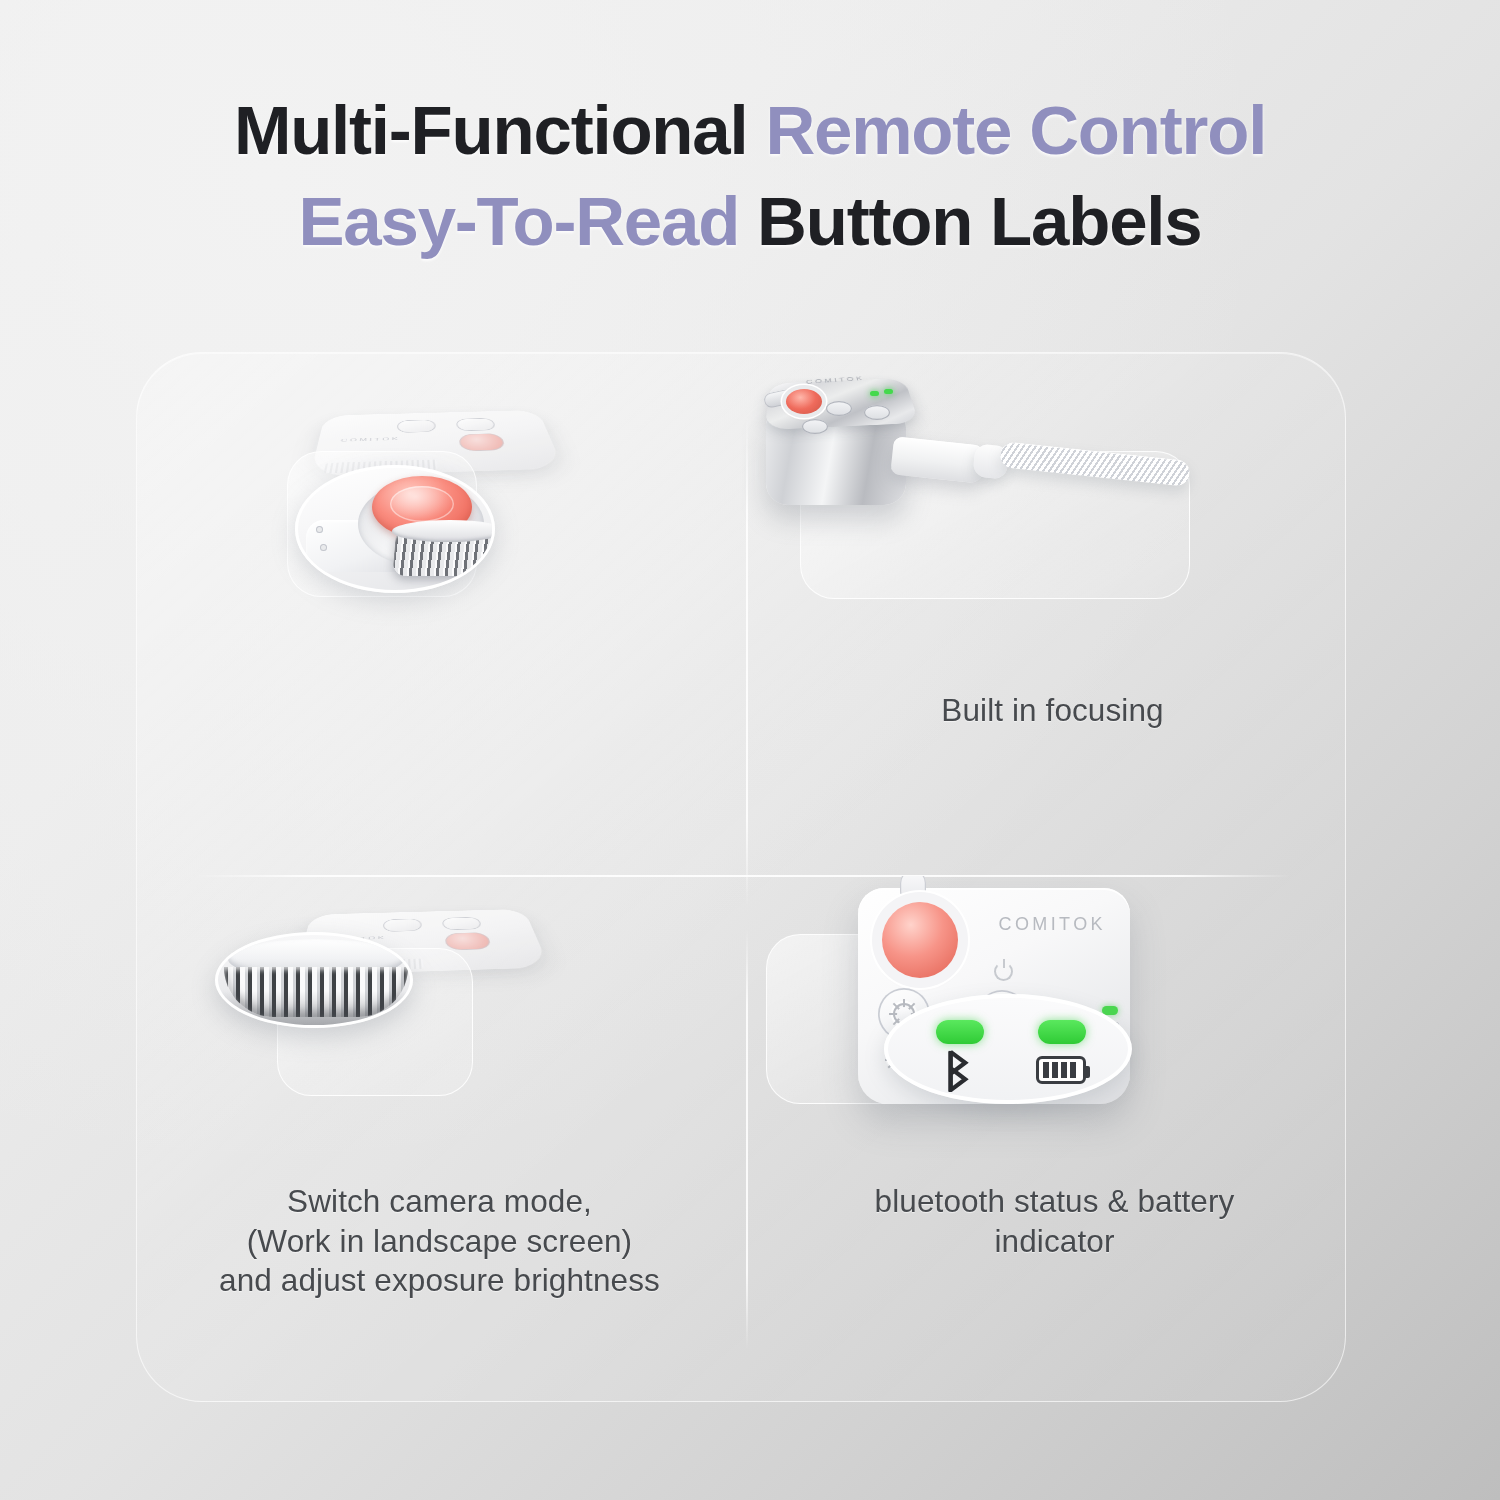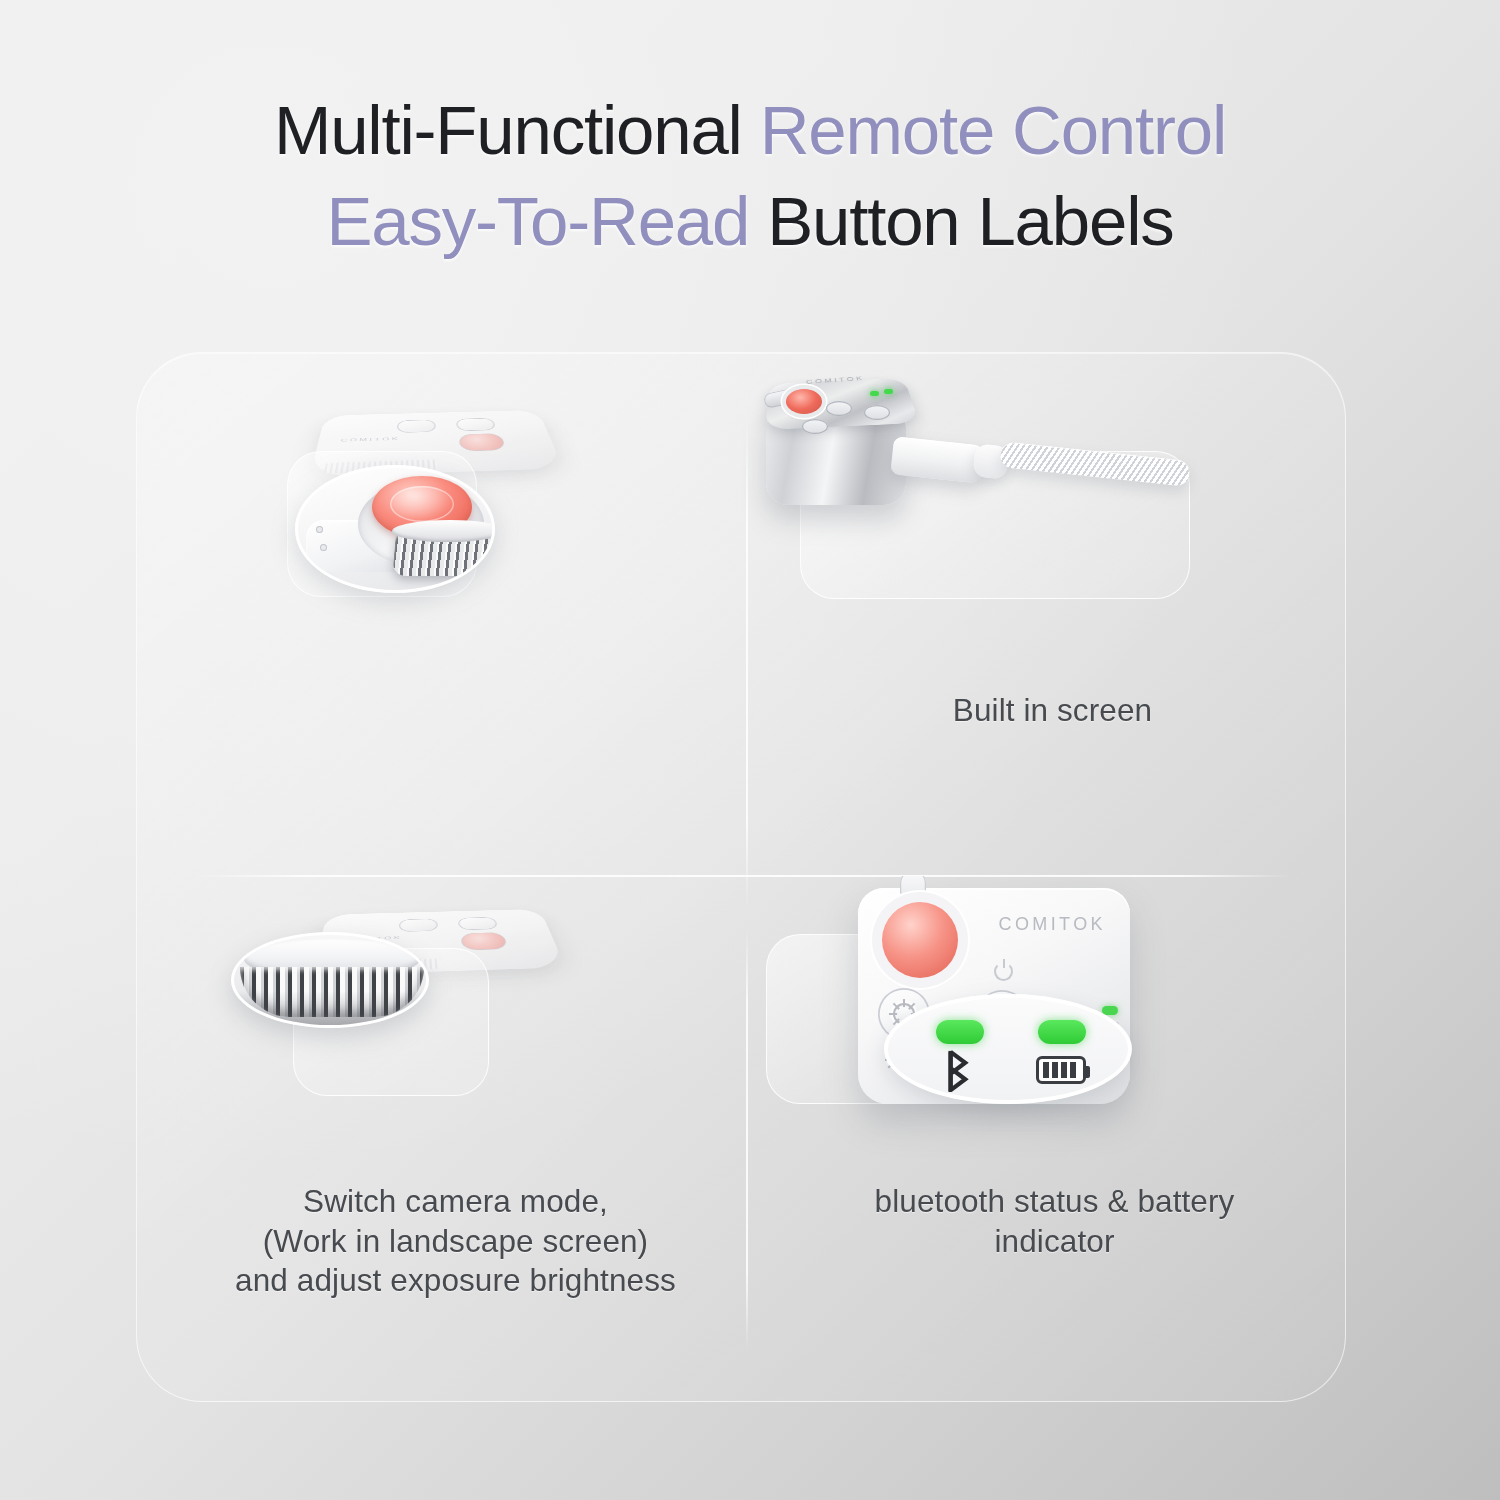--- a/index.html
+++ b/index.html
@@ -18,21 +18,21 @@
 
   
   #title {
     position:absolute; left:0; top:96px; width:1500px;
     text-align:center;
     line-height:1.0;
   }
   #title .line {
     display:block;
     font-size:69px;
-    font-weight:normal;
+    font-weight:bold;
     letter-spacing:-1.2px;
     white-space:nowrap;
     text-shadow:0 2px 3px rgba(255,255,255,.85);
   }
   #title .line.l2 { margin-top:22px; }
   .tk-dark { color:#1f2024; }
   .tk-accent { color:#908fbe; }
 
   
   #card {
@@ -50,21 +50,21 @@
   .divider-v.v2 { top:576px; height:420px; }
   .divider-h {
     position:absolute; left:58px; top:522px; width:1096px; height:2px;
     background:linear-gradient(to right, rgba(255,255,255,0) 0%, rgba(255,255,255,.9) 10%, rgba(255,255,255,.9) 90%, rgba(255,255,255,0) 100%);
   }
 
   
   .quad { position:absolute; width:605px; height:523px; }
   .q1 { left:0;   top:0; }
   .q2 { left:605px; top:0; }
-  .q3 { left:16px;   top:523px; }
+  .q3 { left:0;   top:523px; }
   .q4 { left:605px; top:523px; }
 
   .caption {
     position:absolute; left:0; width:605px;
     text-align:center;
     font-size:31.5px; line-height:1.26;
     color:#474a4e;
     letter-spacing:.1px;
     text-shadow:0 1px 1px rgba(255,255,255,.6);
   }
@@ -434,21 +434,21 @@
           <div class="brick-led" style="left:108px; top:26px;"></div>
           <div class="brick-led" style="left:122px; top:24px;"></div>
         </div>
 
         <div class="cable-plug"></div>
         <div class="cable-collar"></div>
         <div class="cable-braid"></div>
       </div>
 
       <div class="caption">
-        <div>Built in screen</div>
+        <div>Built in focusing</div>
       </div>
     </div>
 
     <div class="quad q3">
       <div class="art">
 
         <div class="ghost-remote" style="left:168px; top:10px;">
           <div class="gb b1"></div>
           <div class="gb b2"></div>
           <div class="gb red"></div>

